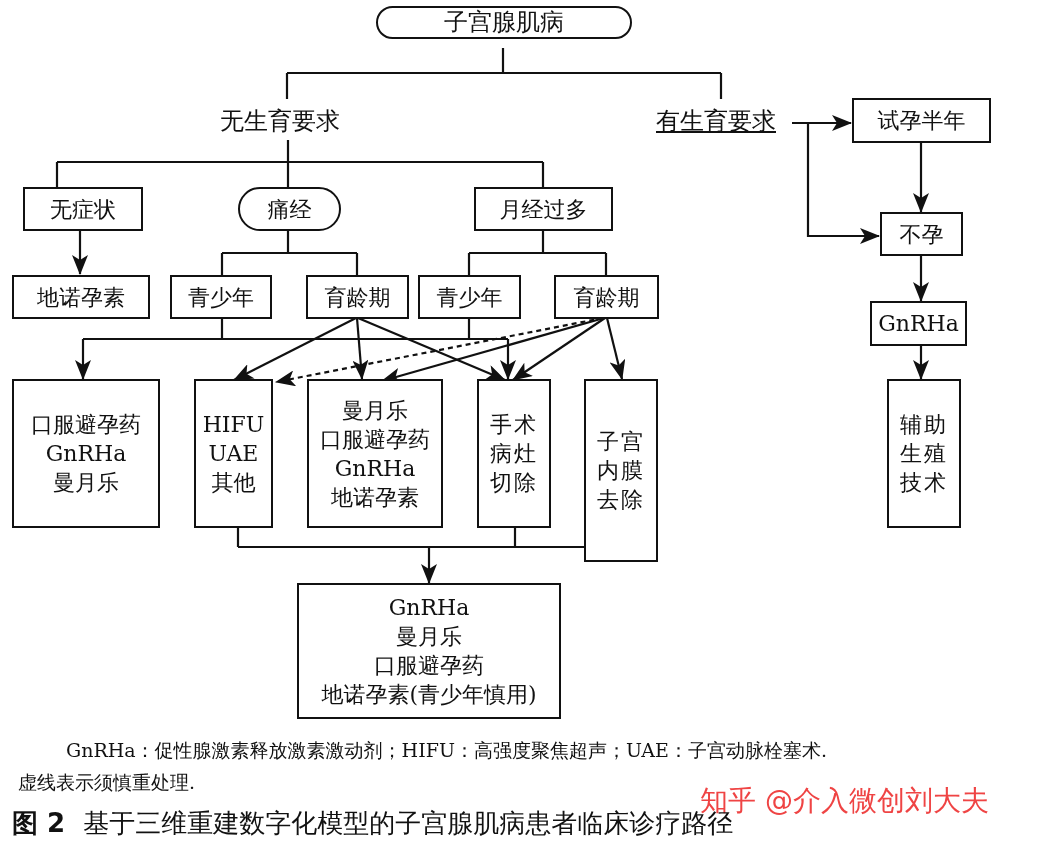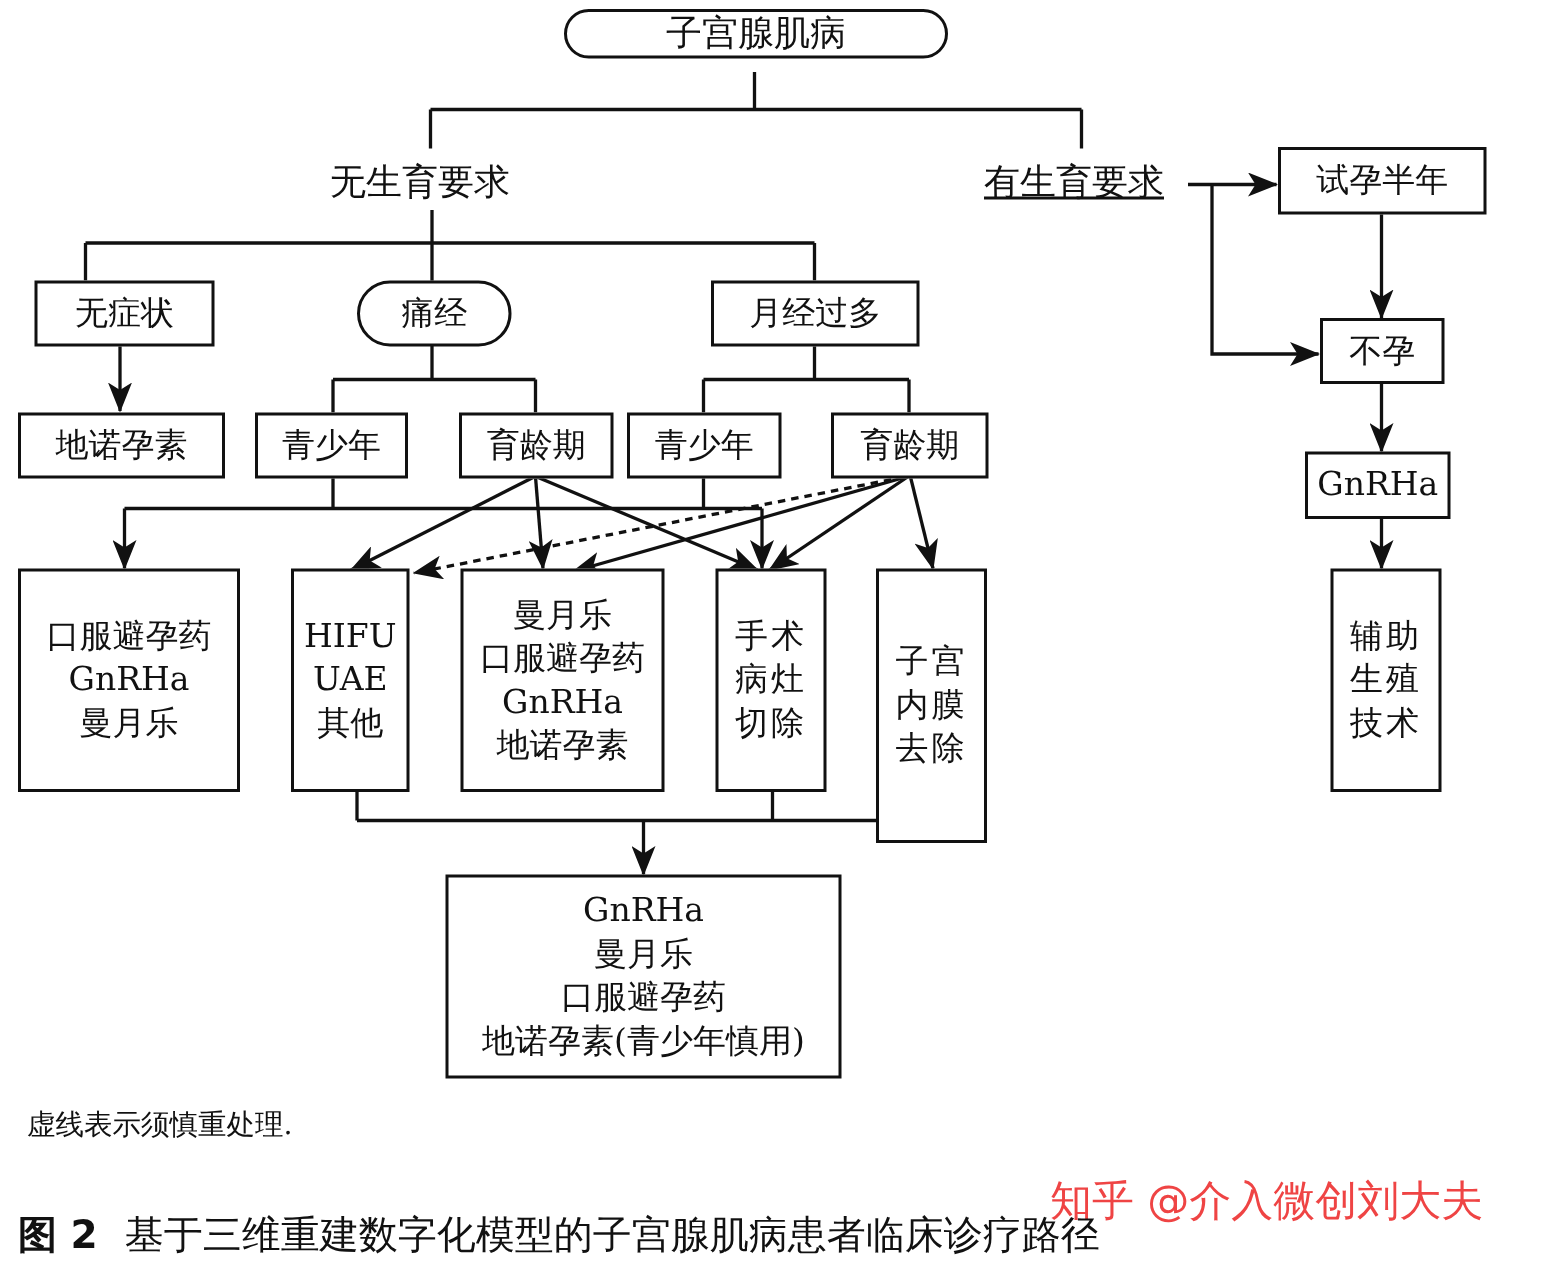--- a/index.html
+++ b/index.html
@@ -101,18 +101,19 @@
 <div class="box vtext" style="left:584px;top:379px;width:74px;height:183px;">子宫
 内膜
 去除</div>
 
 <div class="box" style="left:297px;top:583px;width:264px;height:136px;">GnRHa
 曼月乐
 口服避孕药
 地诺孕素(青少年慎用)</div>
 
 <div class="notes">
+  <div class="note1">GnRHa：促性腺激素释放激素激动剂；HIFU：高强度聚焦超声；UAE：子宫动脉栓塞术.</div>
   <div>虚线表示须慎重处理.</div>
 </div>
 <div class="watermark">知乎 @介入微创刘大夫</div>
 <div class="caption">
   <span class="fig">图 2</span><span>基于三维重建数字化模型的子宫腺肌病患者临床诊疗路径</span>
 </div>
 
 </body></html>

